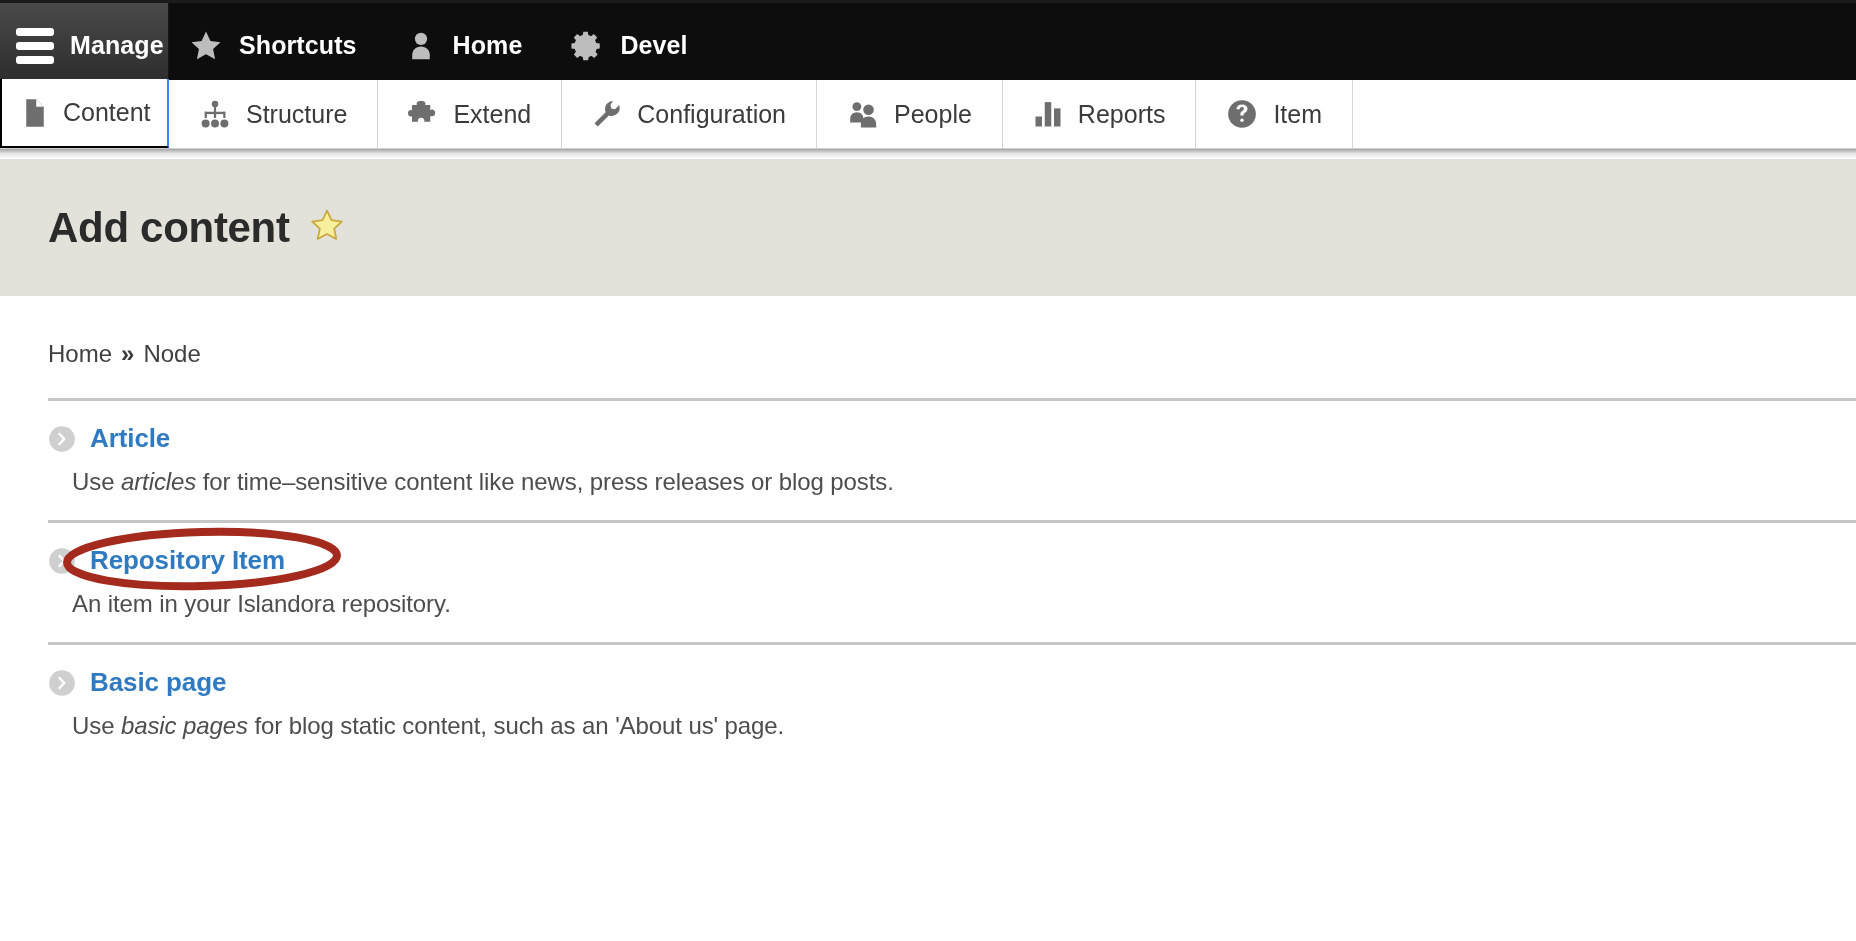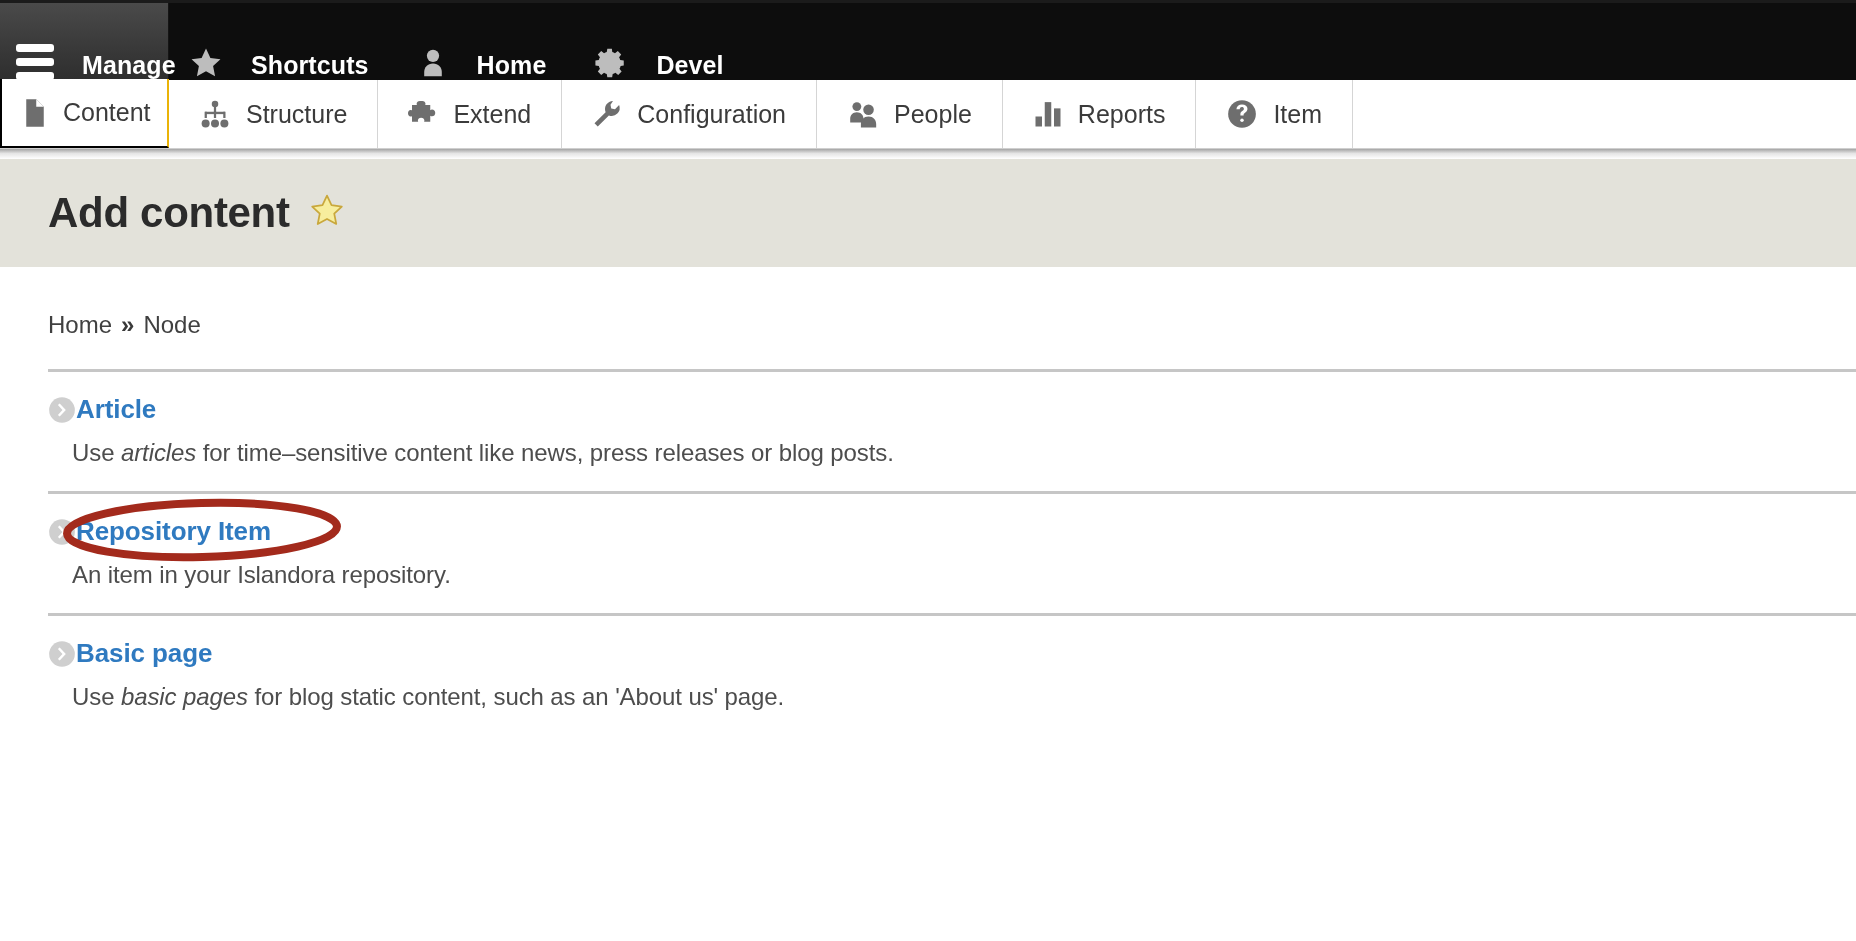--- a/index.html
+++ b/index.html
@@ -15,22 +15,22 @@
   .toolbar-top {
     position: relative;
     height: 80px;
     background: #0d0d0d;
     display: flex;
     align-items: stretch;
     border-top: 3px solid #1b1b1b;
   }
   .tb-item {
     display: flex;
-    align-items: flex-end;
-    gap: 28px;
+    align-items: center;
+    gap: 16px;
     padding: 8px 28px 0 20px;
     color: #ffffff;
     font-size: 25px;
     font-weight: bold;
     letter-spacing: 0.1px;
     cursor: pointer;
     user-select: none;
   }
   .tb-item.active {
     background: linear-gradient(to bottom, #4a4a4a 0%, #3a3a3a 55%, #2e2e2e 100%);
@@ -64,35 +64,35 @@
     color: #3b3b3b;
     border-right: 1px solid #d5d5d5;
     cursor: pointer;
     user-select: none;
     background: #ffffff;
   }
   .sub-item.active {
     width: 169px;
     padding: 0 20px;
     border-left: 2px solid #000;
-    border-right: 2px solid #eab308;
+    border-right: 2px solid #3b82f6;
     border-bottom: 2px solid #000;
     margin-top: -1px;
   }
   .sub-tail { flex: 1; border-right: none; }
 
   .toolbar-shadow {
     height: 10px;
     background: linear-gradient(to bottom, rgba(90,90,90,0.55) 0%, rgba(150,150,150,0.25) 45%, rgba(200,200,200,0.0) 100%);
   }
 
   
   .page-header {
     background: #e3e2da;
-    height: 108px;
+    height: 137px;
     display: flex;
     align-items: center;
     padding-left: 48px;
   }
   .page-title {
     font-size: 42px;
     font-weight: bold;
     color: #2b2b2b;
     letter-spacing: -0.3px;
   }
@@ -120,21 +120,21 @@
   .crumb-sep { color: #3a3a3a; font-size: 24px; font-weight: bold; }
 
   .hr {
     height: 3px;
     background: #c6c6c6;
     width: 1808px;
     margin-left: 0;
   }
 
   .ctype { padding: 22px 0 24px 0; position: relative; }
-  .ctype-head { display: flex; align-items: center; }
+  .ctype-head { display: flex; align-items: center; gap: 14px; }
   .ctype-link {
     font-size: 26px;
     font-weight: bold;
     color: #2f7ac0;
     text-decoration: none;
     cursor: pointer;
     letter-spacing: -0.1px;
   }
   .ctype-desc {
     margin-top: 14px;

